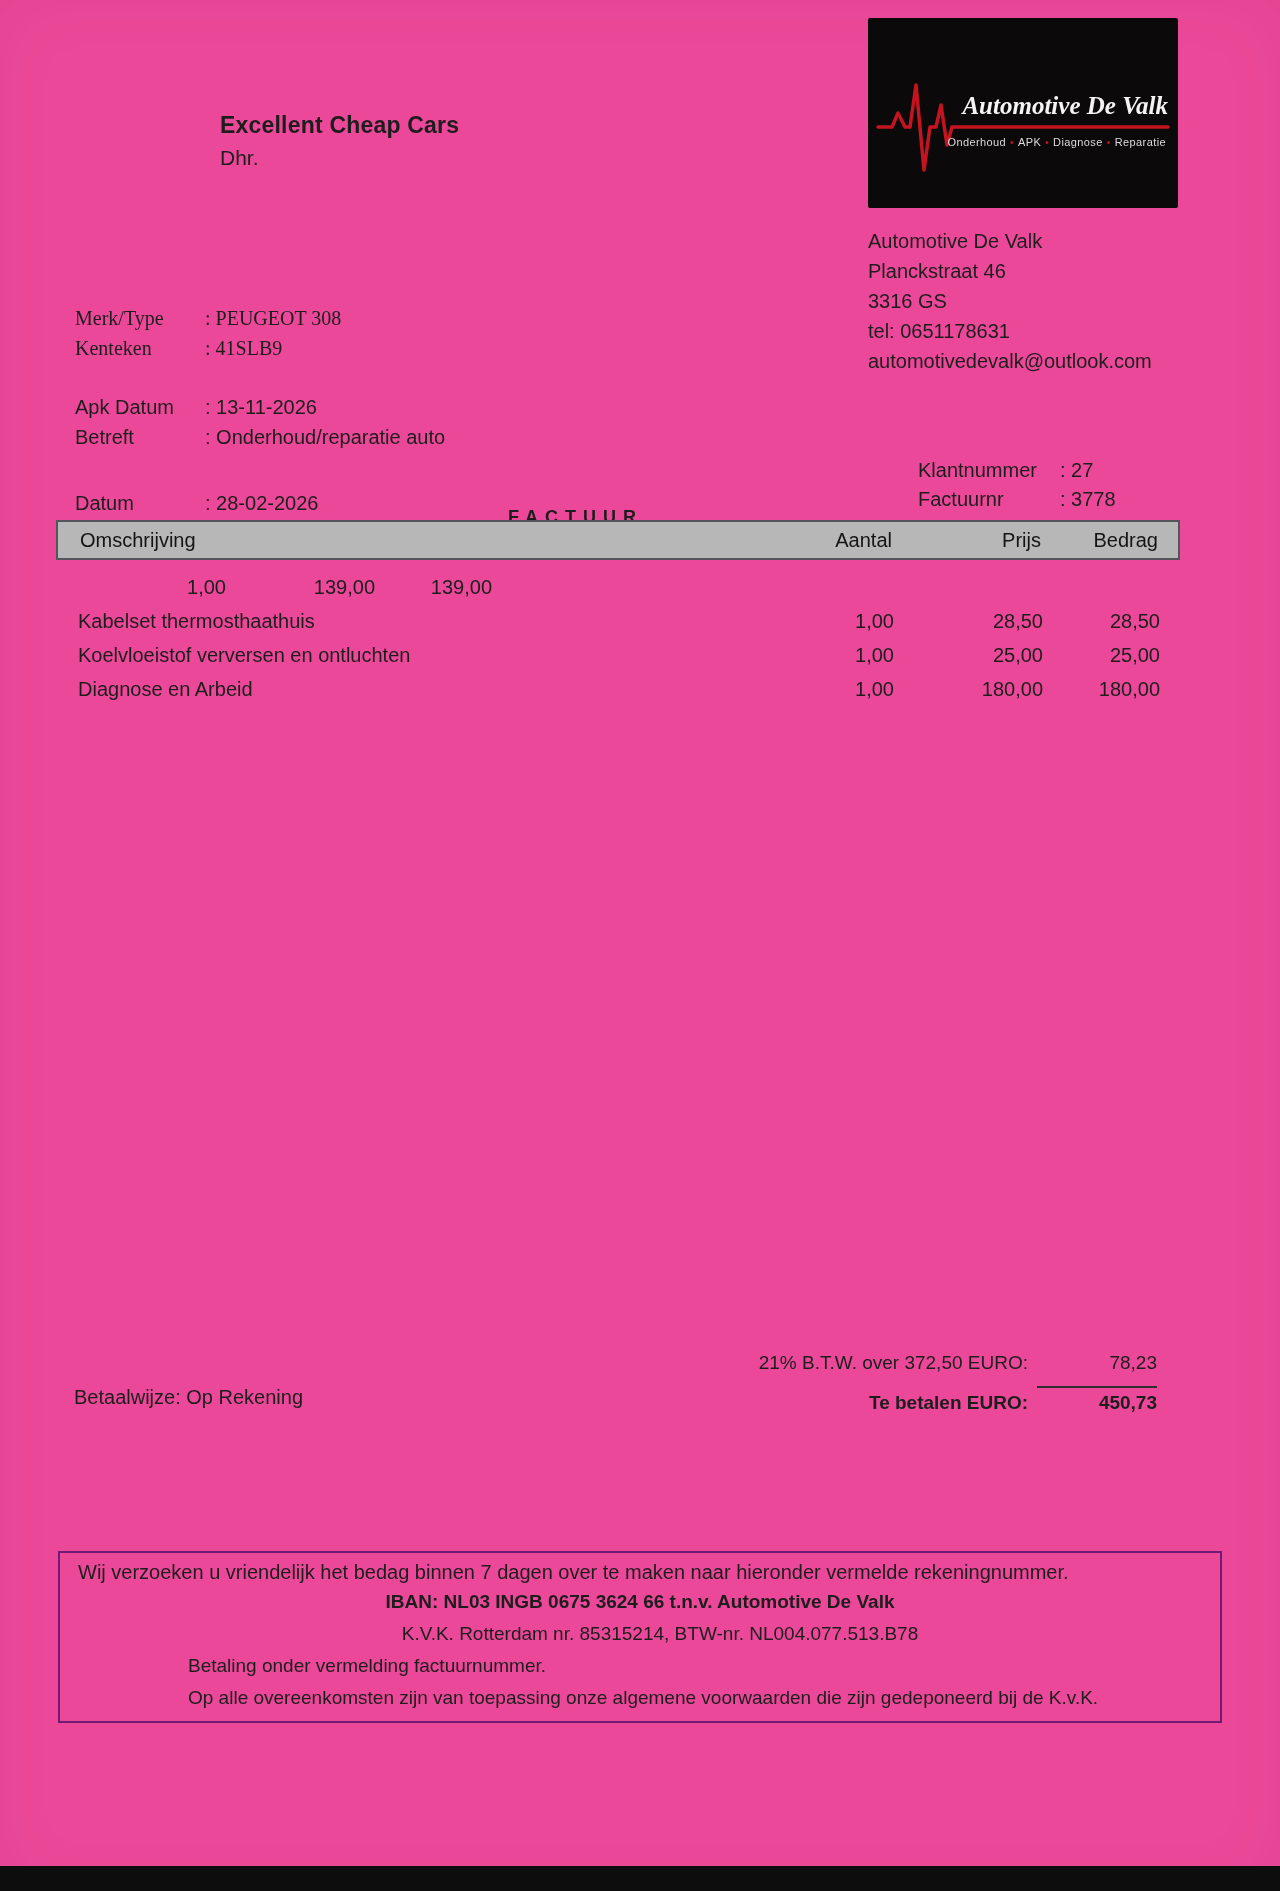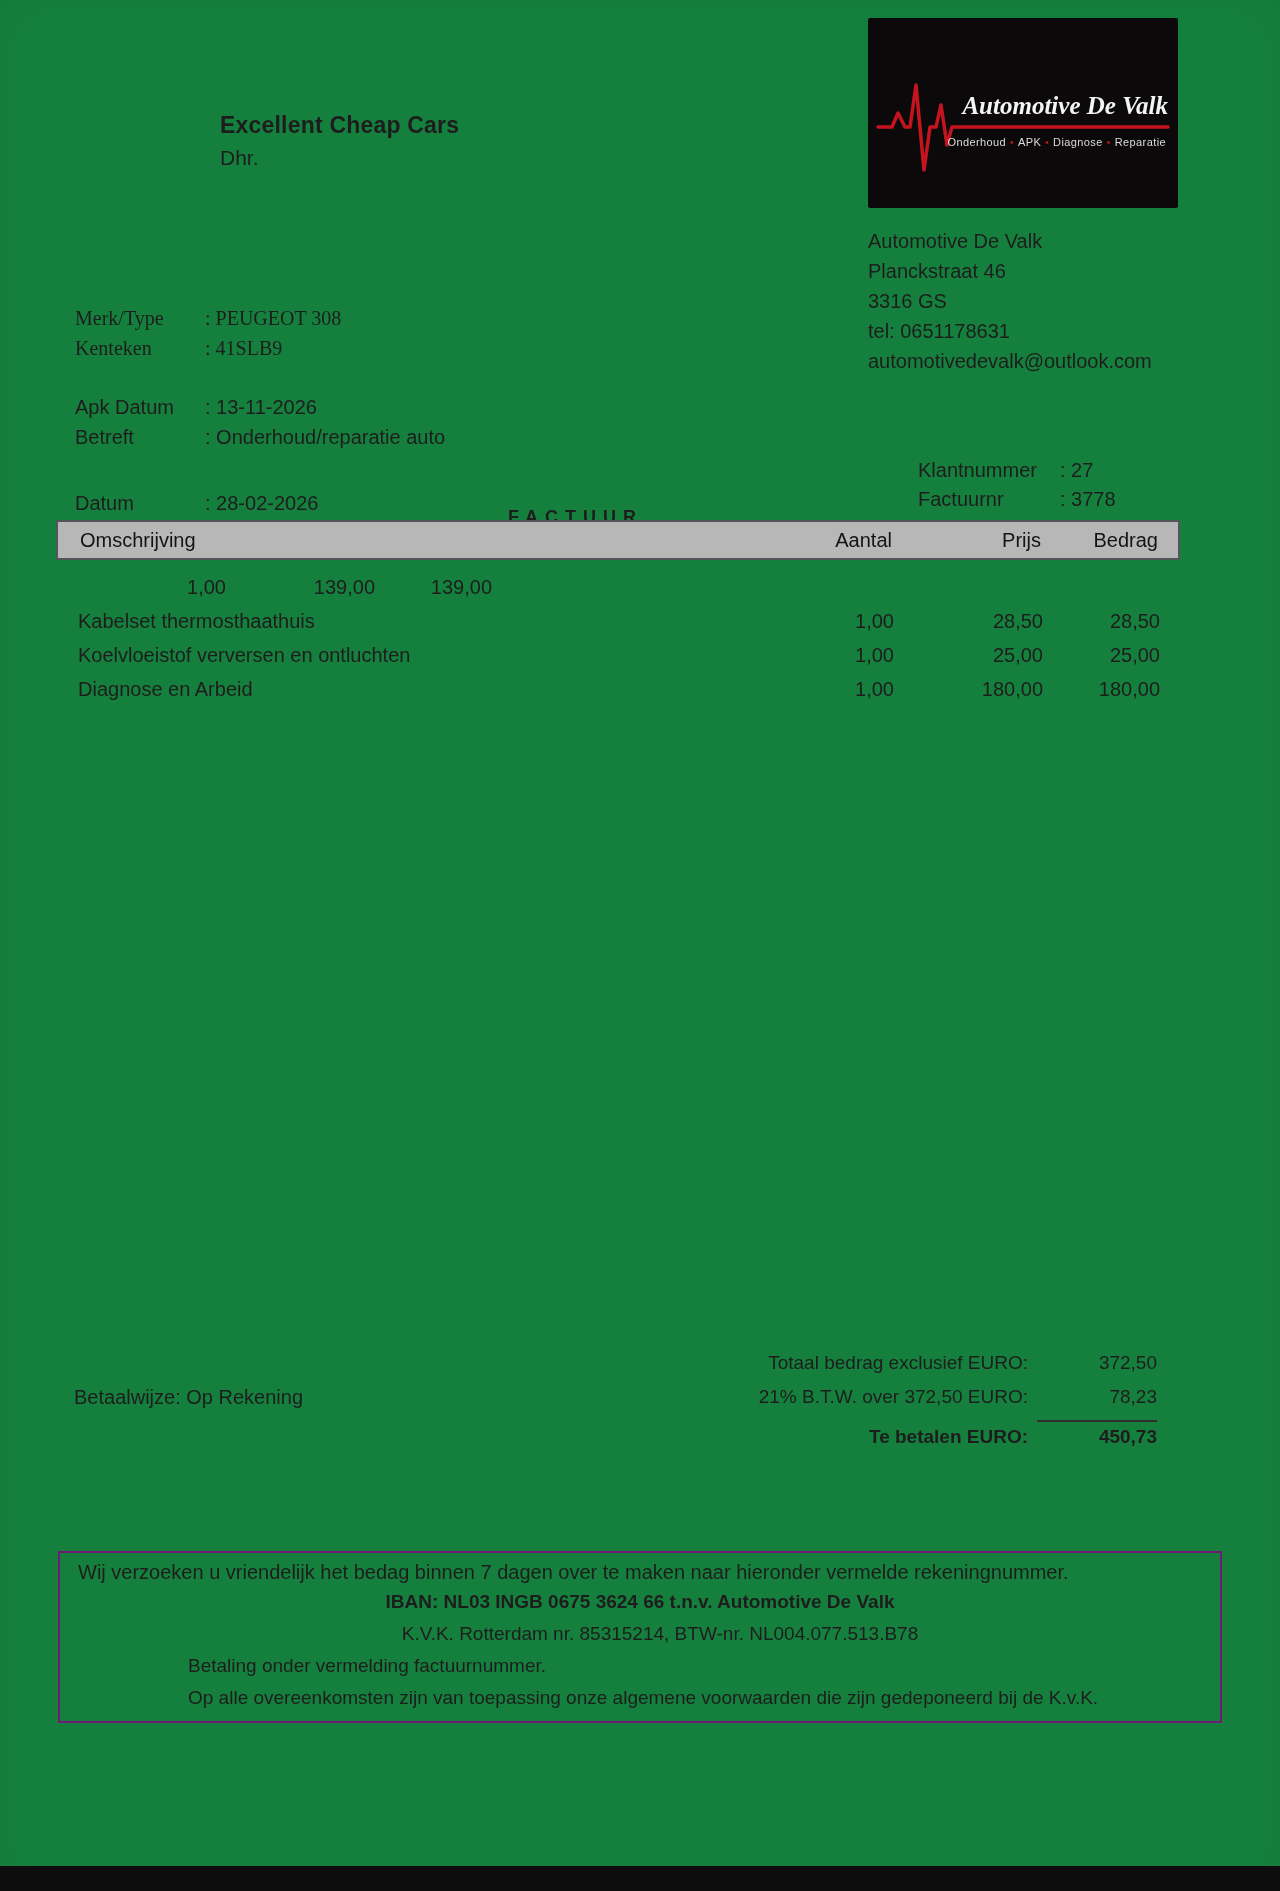--- a/index.html
+++ b/index.html
@@ -5,21 +5,21 @@
   * { margin:0; padding:0; box-sizing:border-box; }
   html,body { width:1280px; }
   body {
     font-family:"Liberation Sans", sans-serif;
     color:#1d1d1d;
     background:#ffffff;
   }
   .page {
     position:relative;
     width:1280px; height:1891px;
-    background:#15803d;
+    background:#ec4899;
     box-shadow: inset 0 0 70px rgba(0,0,0,0.045);
     overflow:hidden;
   }
 
   
   .customer { position:absolute; left:220px; top:112px; }
   .customer-name { font-size:23px; font-weight:bold; letter-spacing:0.2px; }
   .customer-salutation { font-size:21px; margin-top:7px; }
 
   
@@ -208,24 +208,20 @@
         <span class="col-prijs">180,00</span>
         <span class="col-bedrag">180,00</span>
       </div>
     </div>
   </div>
 
   <div class="payment">Betaalwijze: Op Rekening</div>
 
   <div class="totals">
     <div class="totals-row">
-      <span class="t-label">Totaal bedrag exclusief EURO:</span>
-      <span class="t-value">372,50</span>
-    </div>
-    <div class="totals-row">
       <span class="t-label">21% B.T.W. over 372,50 EURO:</span>
       <span class="t-value">78,23</span>
     </div>
     <div class="totals-sep"></div>
     <div class="totals-total">
       <span class="t-label">Te betalen EURO:</span>
       <span class="t-value">450,73</span>
     </div>
   </div>
 

